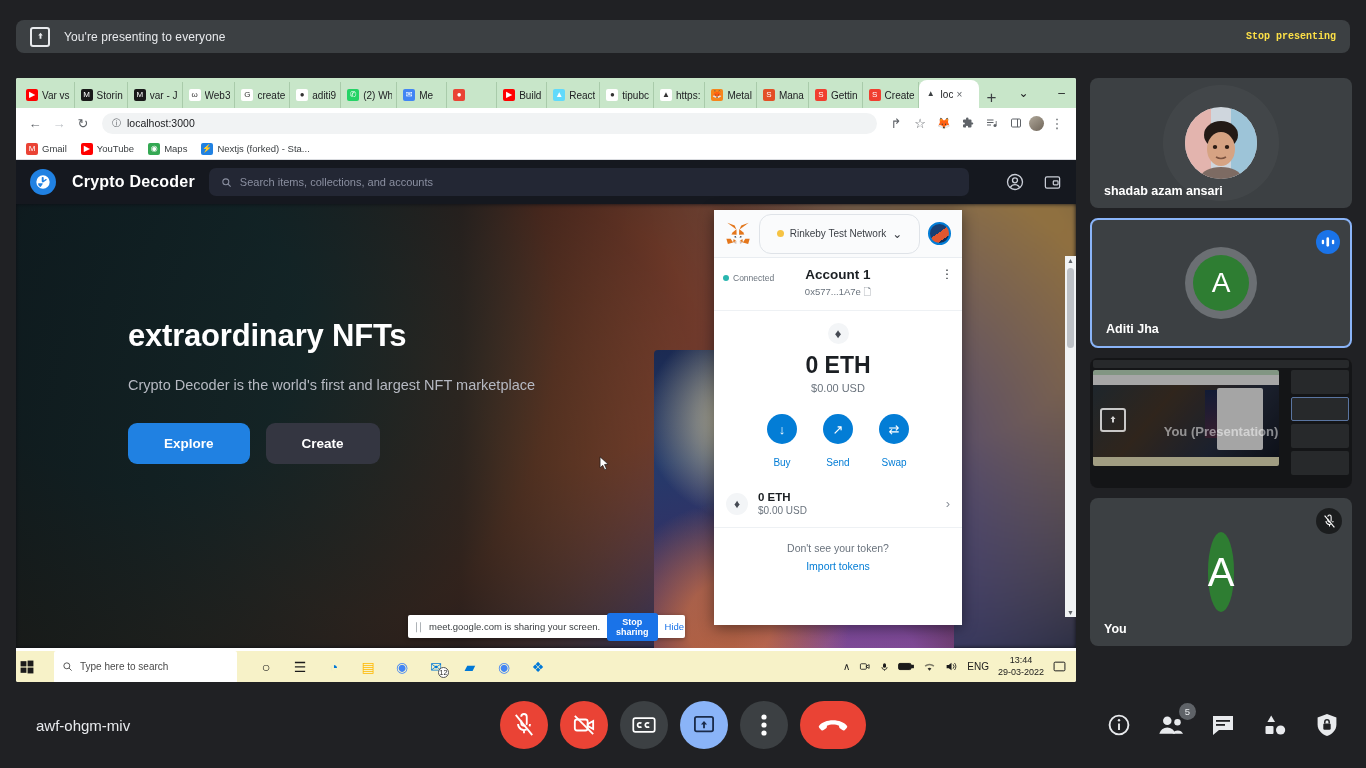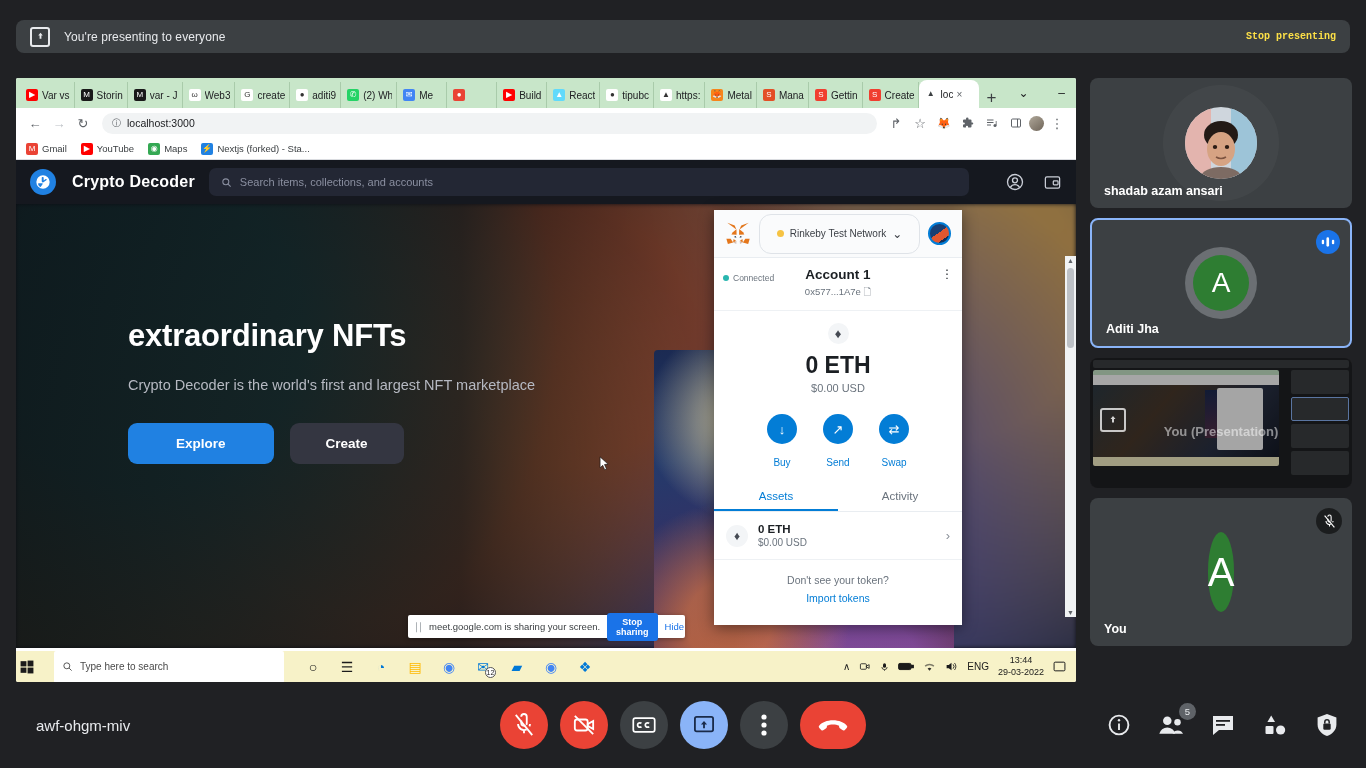--- a/index.html
+++ b/index.html
@@ -142,21 +142,21 @@
   .hero-overlay {
     position: absolute; inset: 0;
     background: linear-gradient(90deg, rgba(10,12,18,.86) 0%, rgba(10,12,18,.74) 42%, rgba(10,12,18,.25) 62%, rgba(10,12,18,0) 76%);
   }
   .hero-copy { position: absolute; left: 112px; top: 112px; z-index: 2; max-width: 500px; }
   .hero-h1 { color:#fff; font-size: 31px; line-height: 1.32; font-weight: bold; letter-spacing:-.2px; }
   .hero-sub { color:#b6b9c2; font-size: 14.5px; margin-top: 20px; }
   .hero-btns { display: flex; gap: 16px; margin-top: 30px; }
   .btn-explore {
     background:#2081e2; color:#fff; font-size:13.5px; font-weight:bold;
-    padding: 13px 48px; border-radius: 9px; border:none; cursor:pointer;
+    padding: 13px 36px; border-radius: 9px; border:none; cursor:pointer;
   }
   .btn-create {
     background:#343641; color:#fff; font-size:13.5px; font-weight:bold;
     padding: 13px 36px; border-radius: 9px; border:none; cursor:pointer;
   }
   .hero-nft {
     position:absolute; left:638px; top:146px; width:300px; height:390px;
     border-radius: 4px; overflow:hidden; z-index: 2;
     background:
       radial-gradient(circle at 30% 18%, rgba(255,235,170,.55) 0 8%, transparent 26%),
@@ -243,21 +243,21 @@
                background:#f1f3f4; z-index:5; }
   .pg-scroll i { position:absolute; left:2px; right:2px; top:12px; height:80px;
                  background:#bdc1c6; border-radius:4px; display:block; }
   .pg-scroll .arr { position:absolute; left:0; right:0; text-align:center;
                     font-size:7px; color:#5f6368; }
 
   
   .taskbar { position:absolute; left:0; right:0; bottom:0; height:31px;
              background:#f7f2c8; display:flex; align-items:center; padding:0 4px; }
   .tb-start { width:34px; text-align:center; font-size:14px; color:#1b1b1b; cursor:pointer; }
-  .tb-search { width:230px; height:23px; background:#fff; border-radius:2px;
+  .tb-search { width:183px; height:23px; background:#fff; border-radius:2px;
                display:flex; align-items:center; padding:16px 8px; gap:7px;
                font-size:10px; color:#4a4a4a; cursor:text; }
   .tb-icons { display:flex; align-items:center; gap:0; margin-left:12px; }
   .tb-ico { width:34px; height:31px; display:flex; align-items:center;
             justify-content:center; font-size:14px; cursor:pointer; position:relative; }
   .tb-tray { margin-left:auto; display:flex; align-items:center; gap:9px;
              font-size:10px; color:#1b1b1b; padding-right:6px; }
   .tb-clock { text-align:center; line-height:1.25; font-size:9px; cursor:pointer; }
 
   
@@ -587,24 +587,20 @@
           <div class="mm-act">
             <div class="mm-act-circ">↗</div>
             <div class="mm-act-lbl">Send</div>
           </div>
           <div class="mm-act">
             <div class="mm-act-circ">⇄</div>
             <div class="mm-act-lbl">Swap</div>
           </div>
         </div>
 
-      <div class="mm-tabs" id="mm-tabs-host">
-          <div class="mm-tab on">Assets</div>
-          <div class="mm-tab">Activity</div>
-        </div>
 
       <div class="mm-asset">
         <span class="mm-asset-ico">♦</span>
         <span>
           <span class="mm-asset-amt">0 ETH</span>
           <div class="mm-asset-usd">$0.00 USD</div>
         </span>
         <span class="mm-chev">›</span>
       </div>
 

